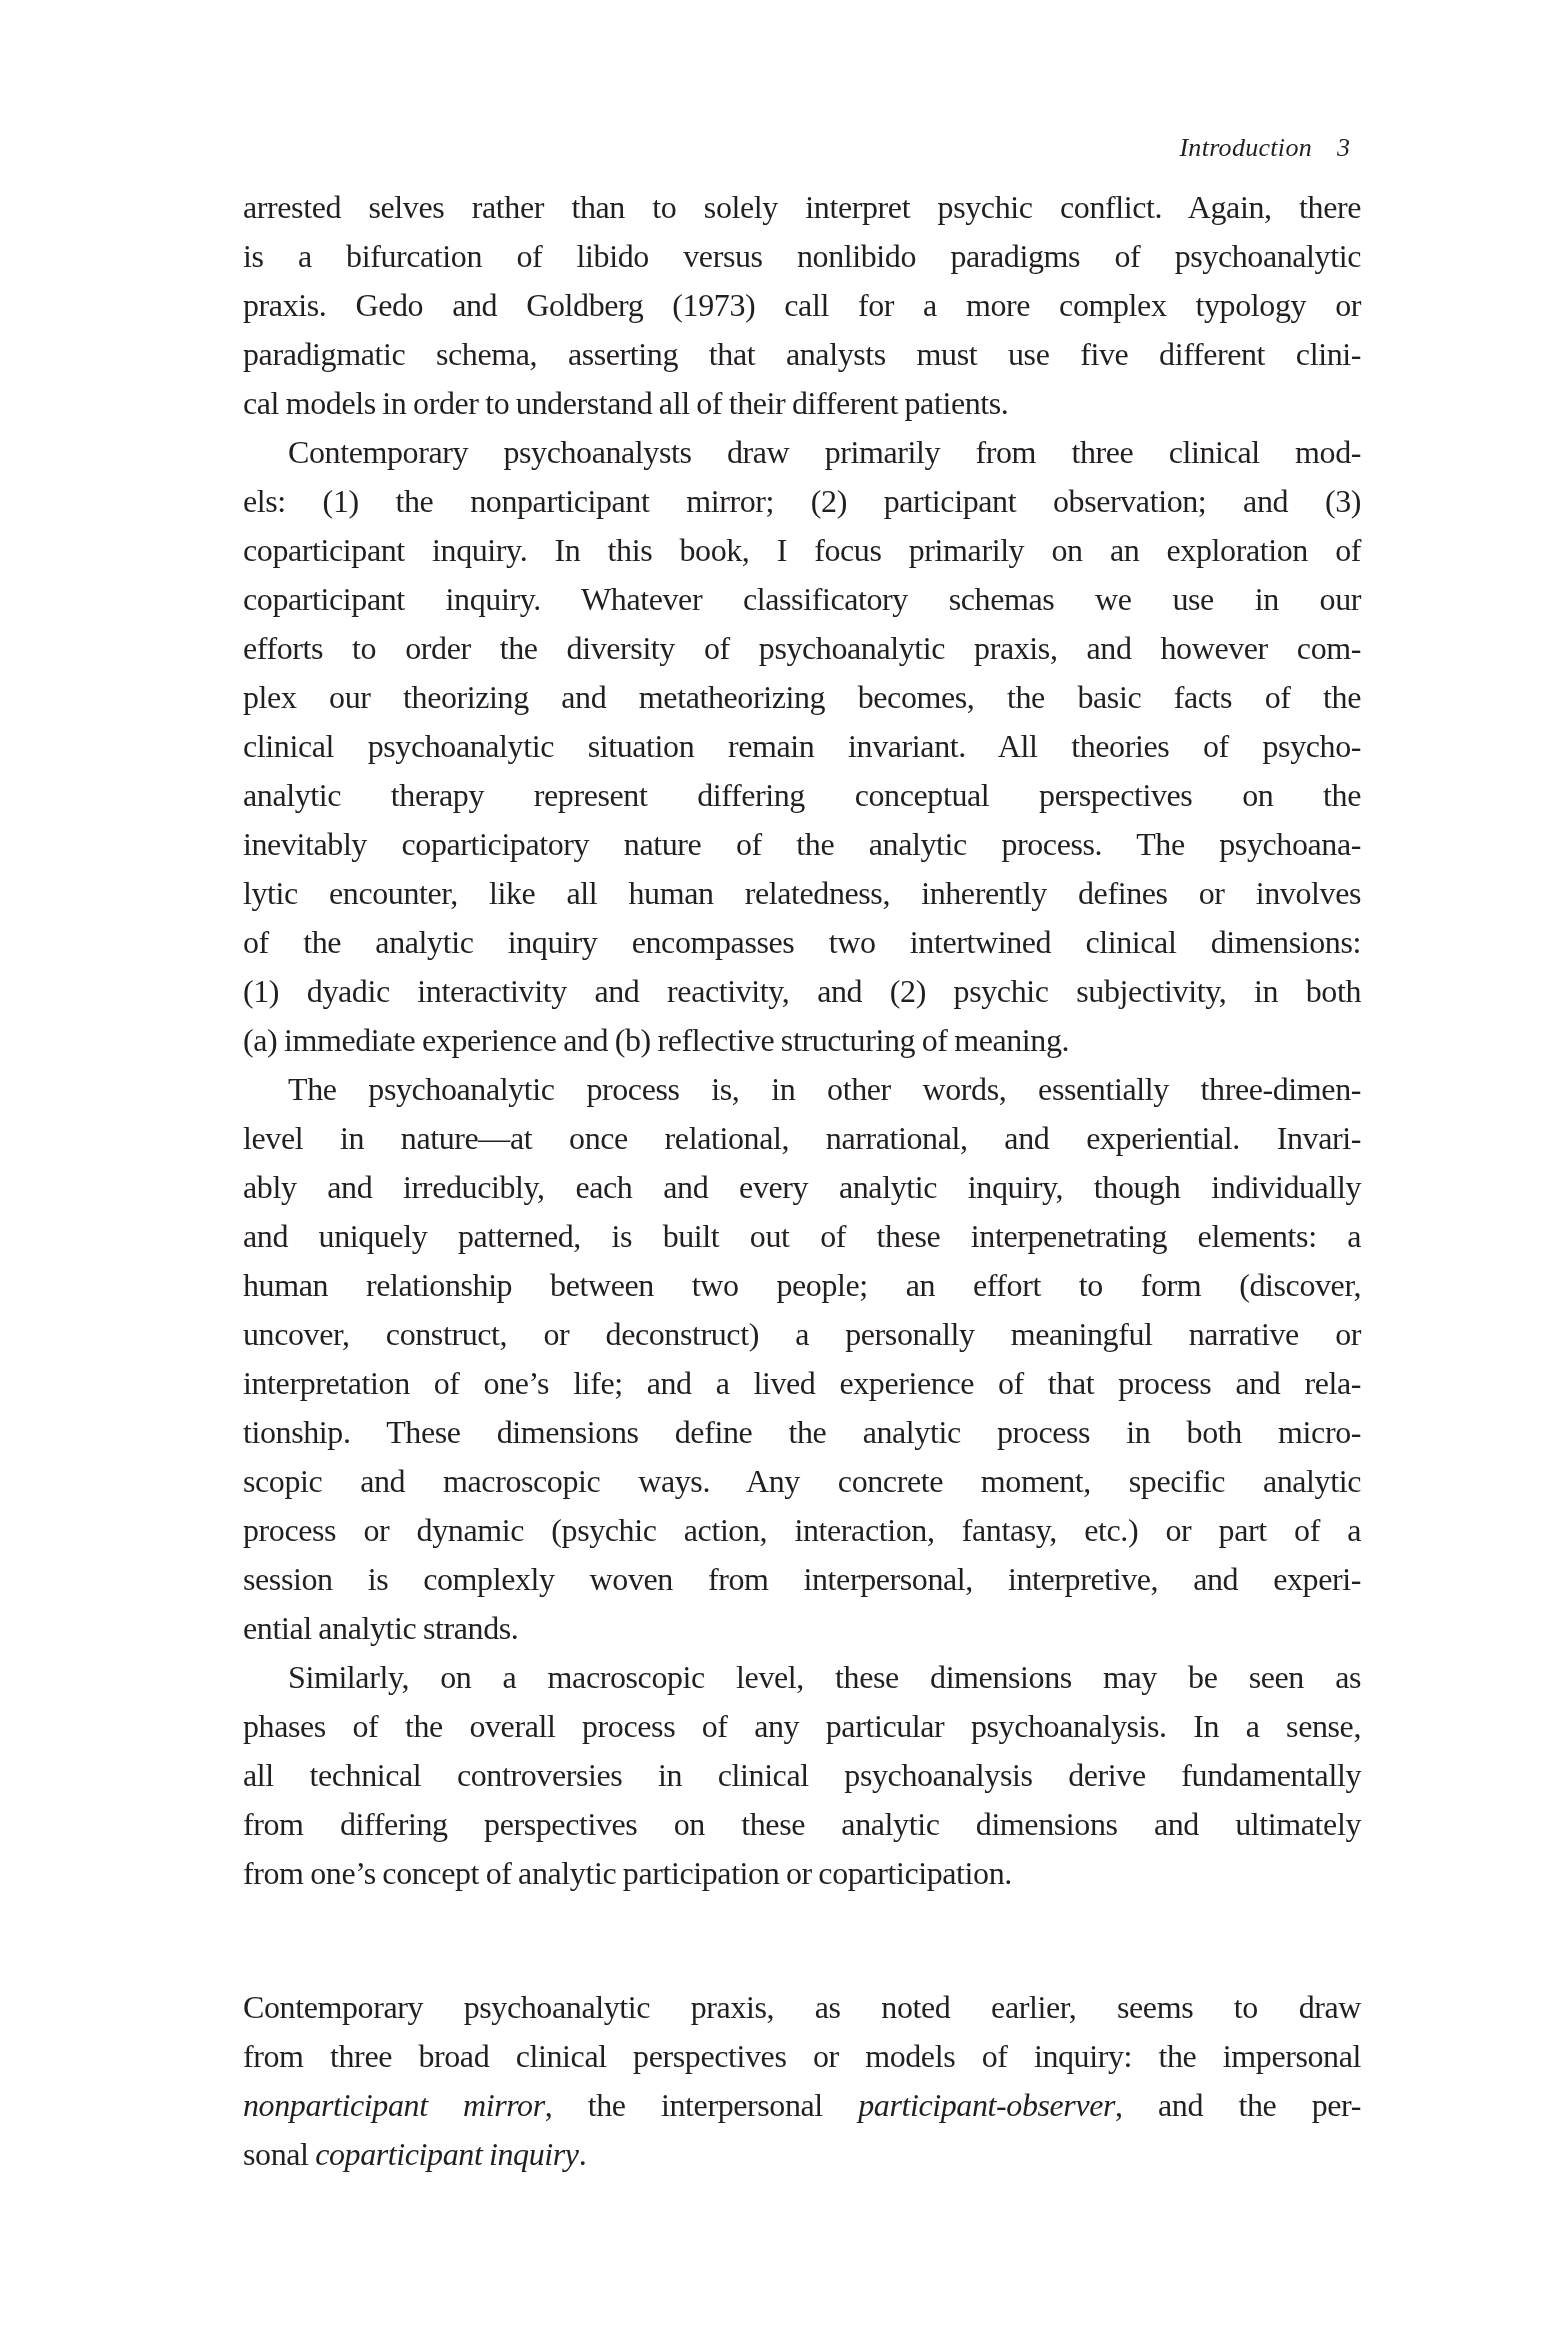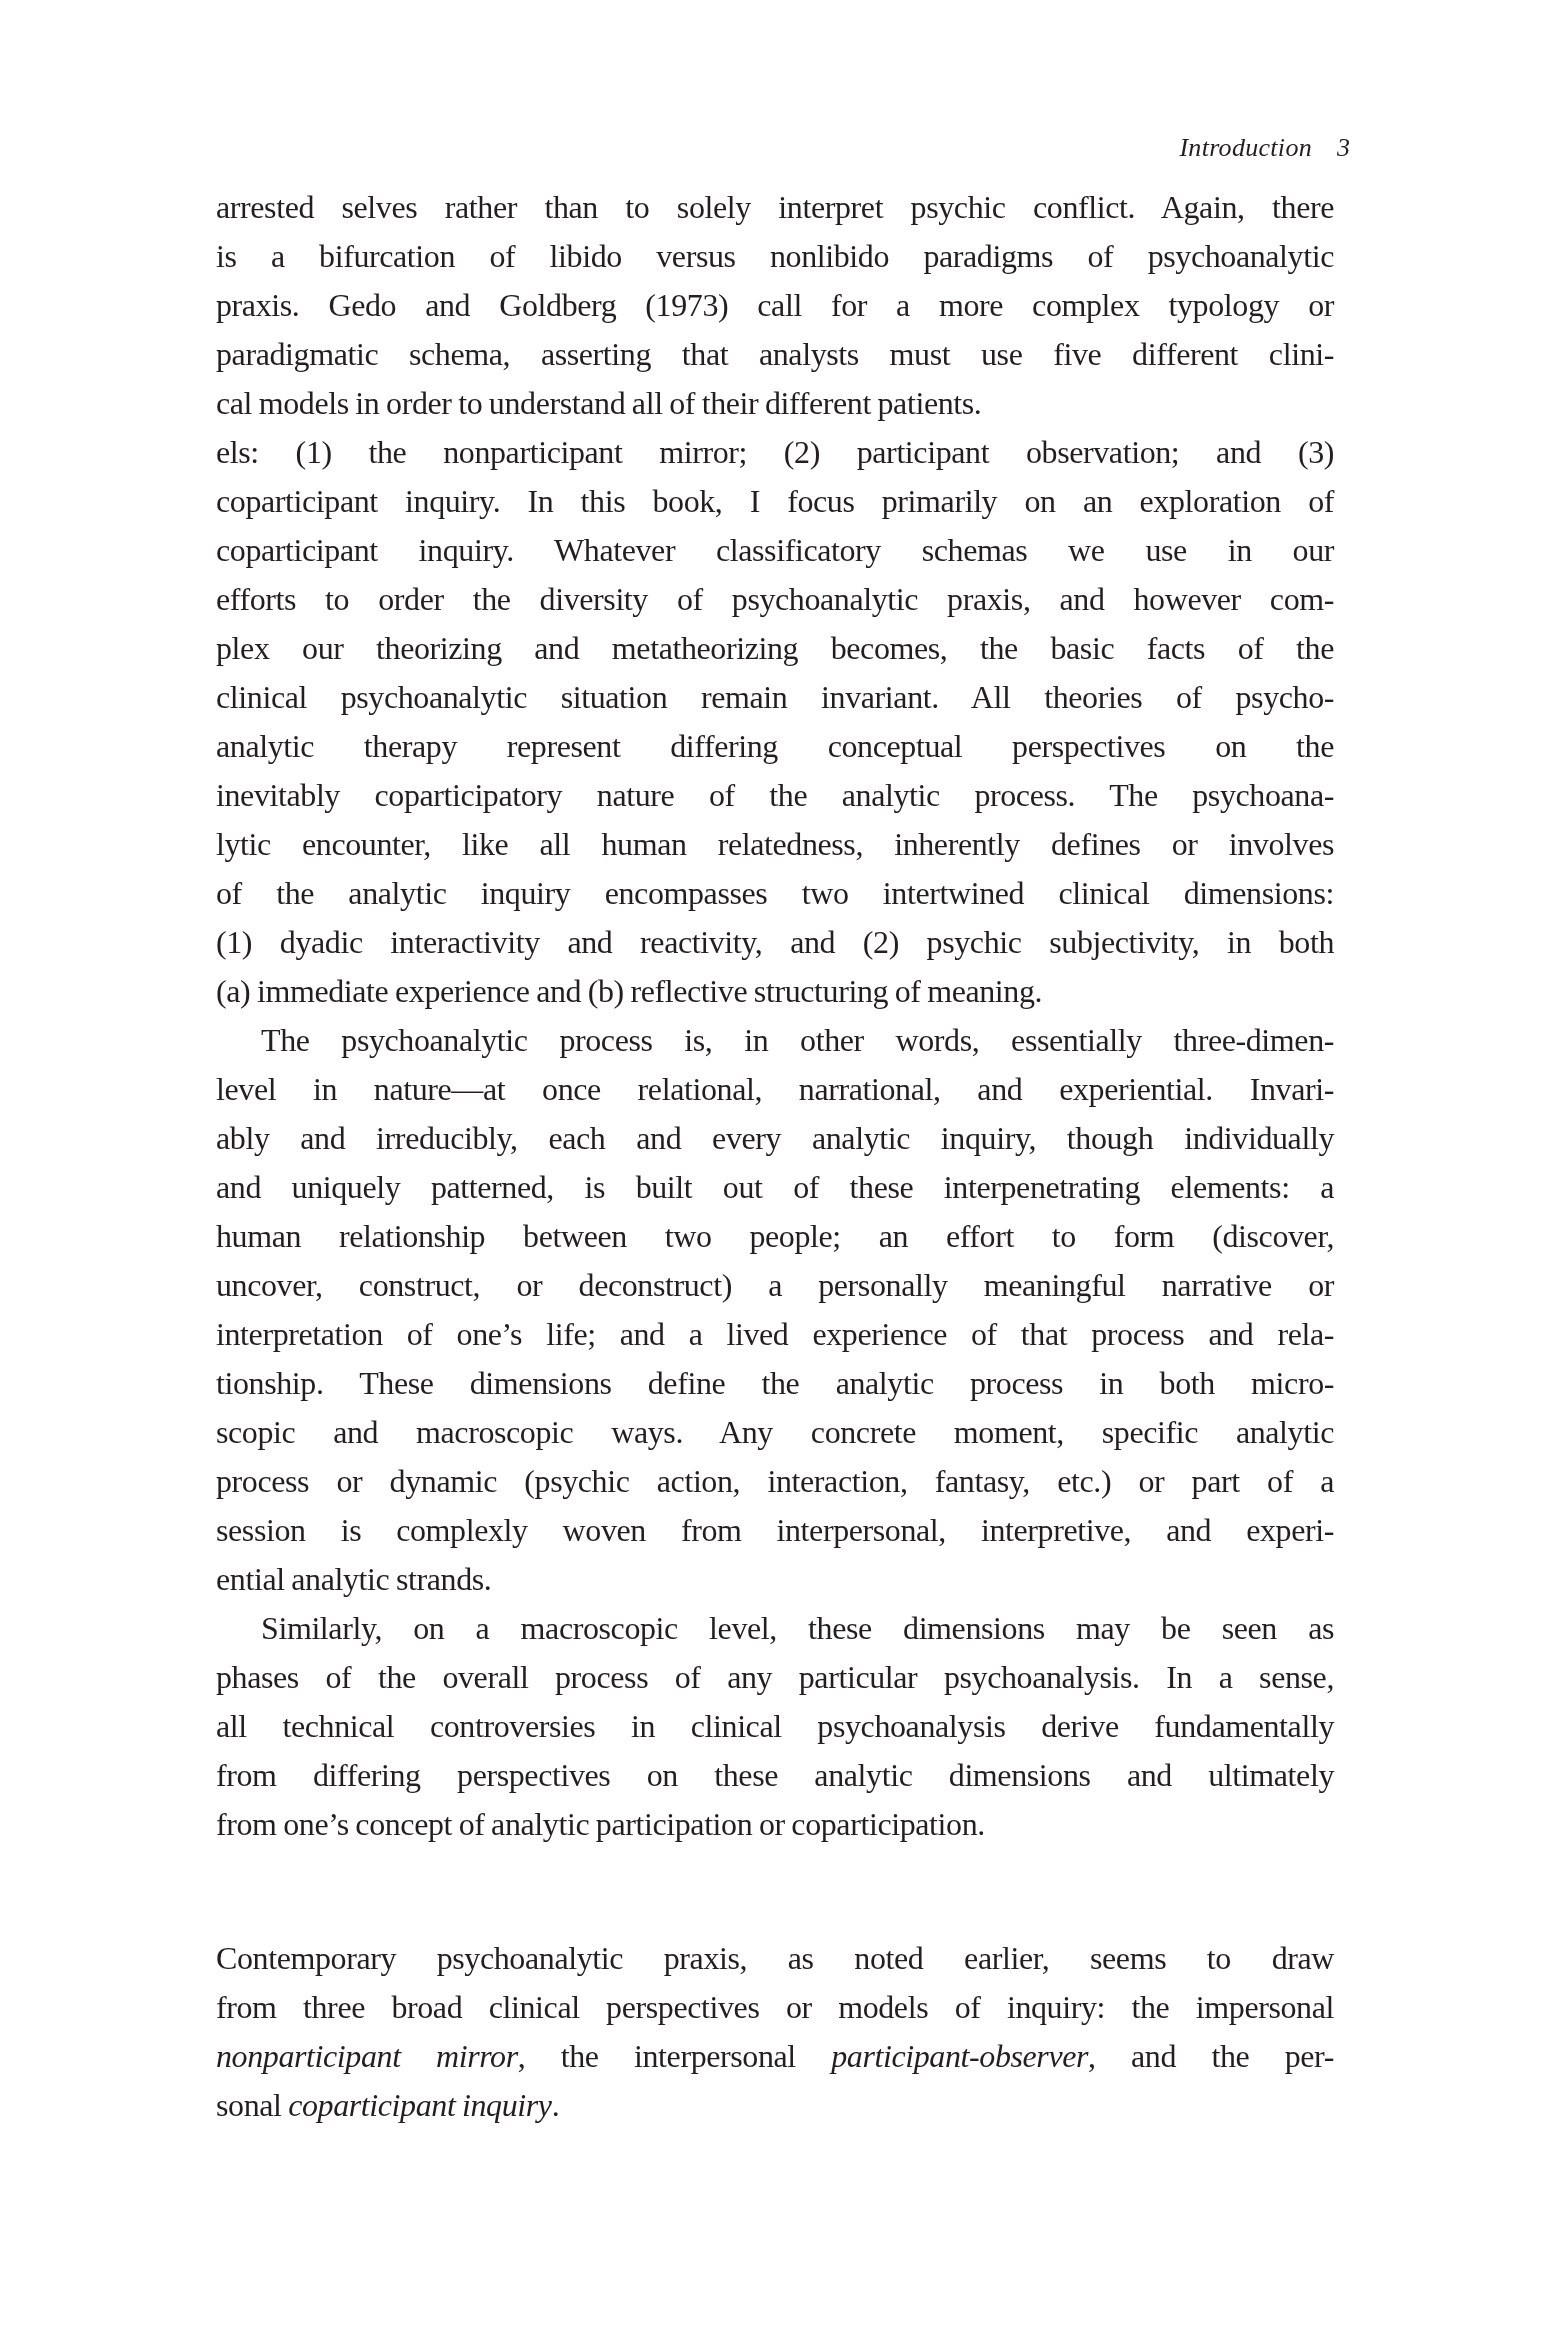--- a/index.html
+++ b/index.html
@@ -6,21 +6,21 @@
   body { width: 1563px; height: 2345px; position: relative; overflow: hidden; }
   .page { position: absolute; left: 0; top: 0; width: 1563px; height: 2345px; background: #ffffff; color: #231f20; }
   .running-head {
     position: absolute; right: 213px; top: 128px;
     font-family: "Liberation Serif", "DejaVu Serif", serif;
     font-size: 26px; line-height: 39px; white-space: nowrap;
   }
   .running-head .title { font-style: italic; letter-spacing: 0.3px; }
   .running-head .pagenum { font-style: italic; margin-left: 25px; }
   .body-text {
-    position: absolute; left: 216px; top: 183px; width: 1118px;
+    position: absolute; left: 243px; top: 183px; width: 1118px;
     font-family: "Liberation Serif", "DejaVu Serif", serif;
     font-size: 32px; line-height: 49px;
   }
   .para { margin: 0; }
   .line {
     display: block; white-space: nowrap; height: 49px;
     text-align: justify; text-align-last: justify;
     overflow: visible; letter-spacing: -0.4px; word-spacing: -1px;
   }
   .line.last { text-align: left; text-align-last: left; }
@@ -41,20 +41,21 @@
 
     <div class="para">
       <span class="line">arrested selves rather than to solely interpret psychic conflict. Again, there</span>
       <span class="line">is a bifurcation of libido versus nonlibido paradigms of psychoanalytic</span>
       <span class="line">praxis. Gedo and Goldberg (1973) call for a more complex typology or</span>
       <span class="line">paradigmatic schema, asserting that analysts must use five different clini-</span>
       <span class="line last">cal models in order to understand all of their different patients.</span>
     </div>
 
     <div class="para">
+      <span class="line indent">Contemporary psychoanalysts draw primarily from three clinical mod-</span>
       <span class="line">els: (1) the nonparticipant mirror; (2) participant observation; and (3)</span>
       <span class="line">coparticipant inquiry. In this book, I focus primarily on an exploration of</span>
       <span class="line">coparticipant inquiry. Whatever classificatory schemas we use in our</span>
       <span class="line">efforts to order the diversity of psychoanalytic praxis, and however com-</span>
       <span class="line">plex our theorizing and metatheorizing becomes, the basic facts of the</span>
       <span class="line">clinical psychoanalytic situation remain invariant. All theories of psycho-</span>
       <span class="line">analytic therapy represent differing conceptual perspectives on the</span>
       <span class="line">inevitably coparticipatory nature of the analytic process. The psychoana-</span>
       <span class="line">lytic encounter, like all human relatedness, inherently defines or involves</span>
       <span class="line">of the analytic inquiry encompasses two intertwined clinical dimensions:</span>

